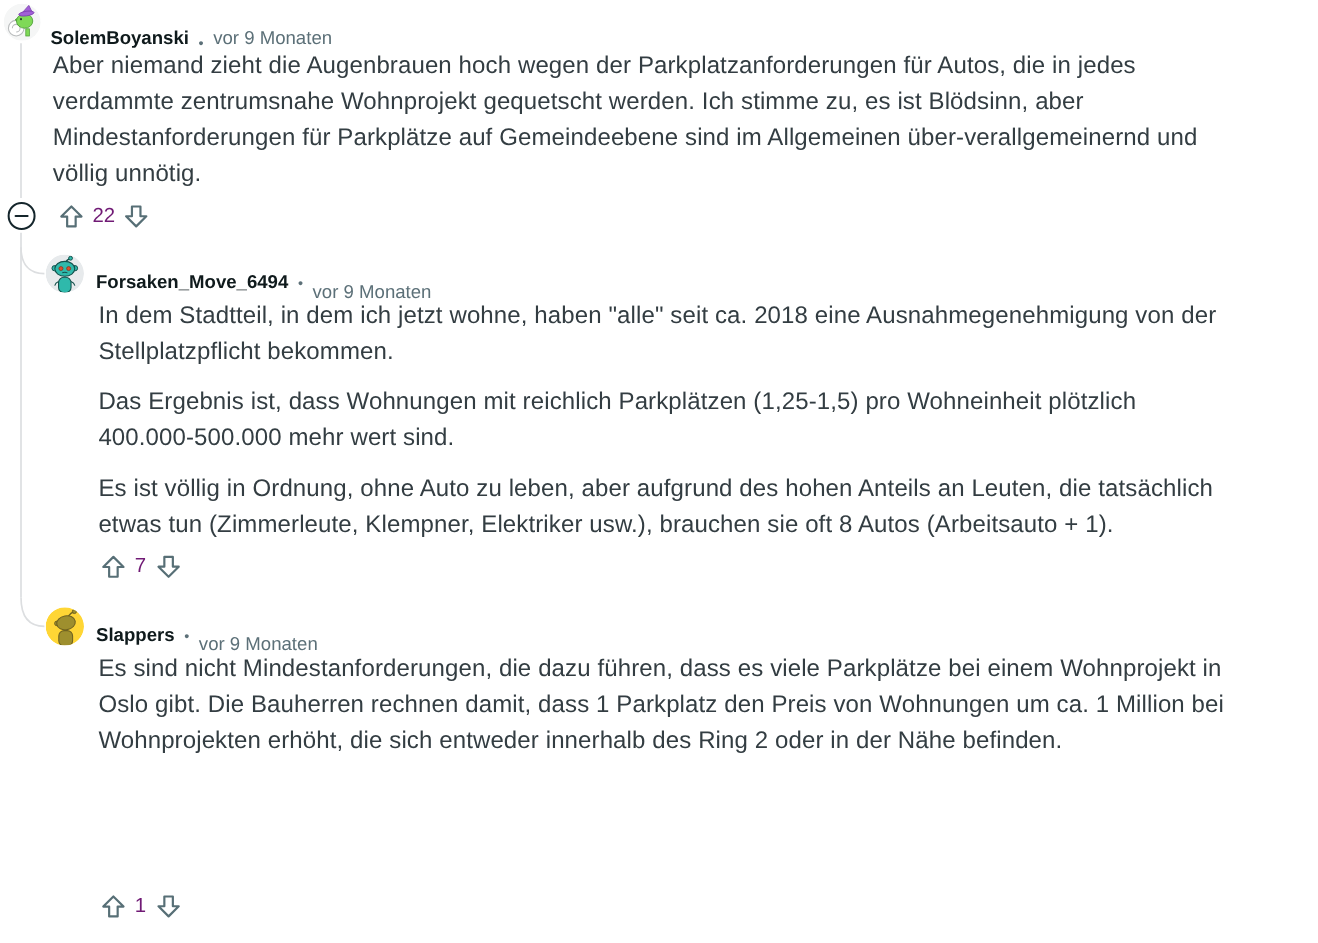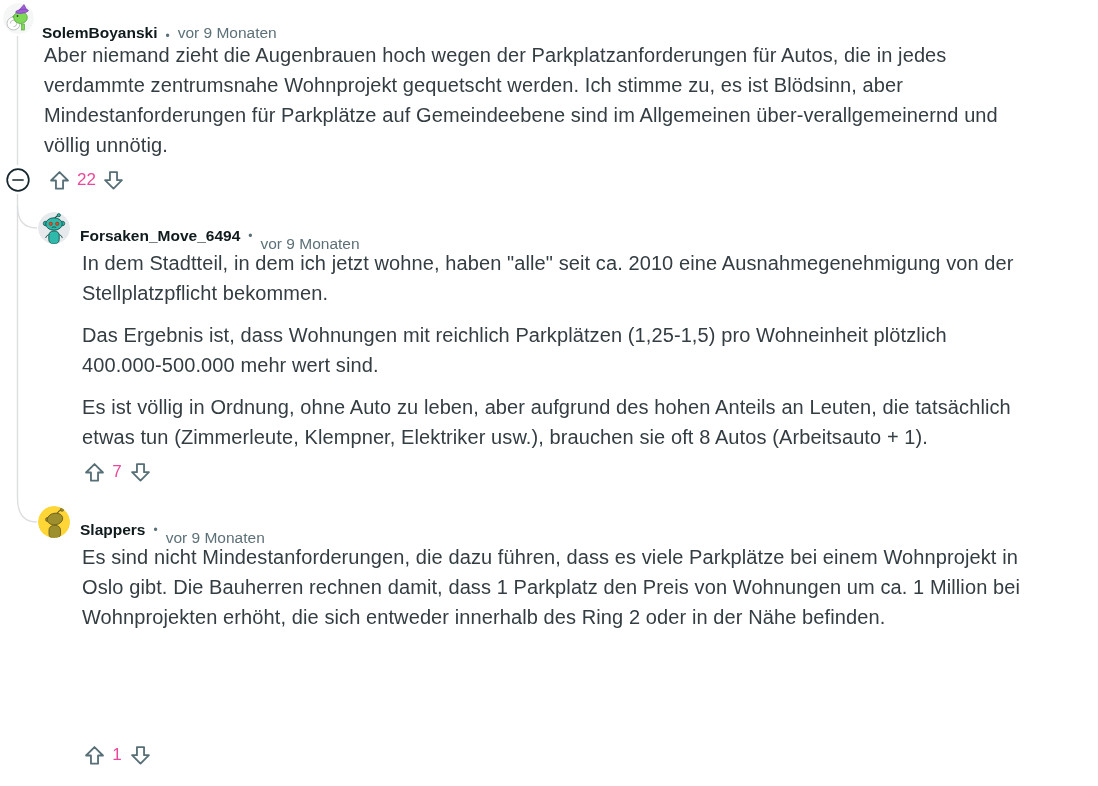--- a/index.html
+++ b/index.html
@@ -42,21 +42,21 @@
   }
 
   .votes{position:absolute;display:flex;align-items:center;gap:6px;height:28px;}
   .v1{left:47px;top:166px;}
   .v2{left:82px;top:458px;}
   .v3{left:82px;top:741px;}
   .vote-btn{
     background:none;border:none;padding:0;cursor:pointer;color:#576f76;
     display:flex;align-items:center;justify-content:center;width:24px;height:24px;
   }
-  .score{font-size:17px;color:#ec4899;min-width:10px;text-align:center;}
+  .score{font-size:17px;color:#701a75;min-width:10px;text-align:center;}
 </style>
 </head>
 <body>
 
 <div class="page">
 
   <svg class="thread-lines" viewBox="0 0 1098 786">
     <path d="M17.5 36 L17.5 165" fill="none" stroke="#dcdee0" stroke-width="1.4"></path>
     <path d="M17.5 194 L17.5 498" fill="none" stroke="#dcdee0" stroke-width="1.4"></path>
     <path d="M17.5 206 C17.5 220 24 228 37 228" fill="none" stroke="#dcdee0" stroke-width="1.4"></path>
@@ -129,21 +129,21 @@
         <path d="M21.2 22.5 Q23.8 23.5 24.4 26" fill="none" stroke="#14504b" stroke-width="0.9"></path>
       </g>
     </svg>
   </div>
   <div class="header h2">
     <span class="author">Forsaken_Move_6494</span>
     <span class="sep">•</span>
     <span class="time">vor 9 Monaten</span>
   </div>
   <div class="body b2">
-    <p>In dem Stadtteil, in dem ich jetzt wohne, haben "alle" seit ca. 2010 eine Ausnahmegenehmigung von der
+    <p>In dem Stadtteil, in dem ich jetzt wohne, haben "alle" seit ca. 2018 eine Ausnahmegenehmigung von der
 Stellplatzpflicht bekommen.</p>
     <p>Das Ergebnis ist, dass Wohnungen mit reichlich Parkplätzen (1,25-1,5) pro Wohneinheit plötzlich
 400.000-500.000 mehr wert sind.</p>
     <p>Es ist völlig in Ordnung, ohne Auto zu leben, aber aufgrund des hohen Anteils an Leuten, die tatsächlich
 etwas tun (Zimmerleute, Klempner, Elektriker usw.), brauchen sie oft 8 Autos (Arbeitsauto + 1).</p>
   </div>
   <div class="votes v2">
     <button class="vote-btn">
       <svg viewBox="0 0 24 24" width="23" height="23">
         <path d="M12 3.2 L20.8 12 H15.7 V20.5 H8.3 V12 H3.2 Z" fill="none" stroke="currentColor" stroke-width="1.9" stroke-linejoin="round"></path>

